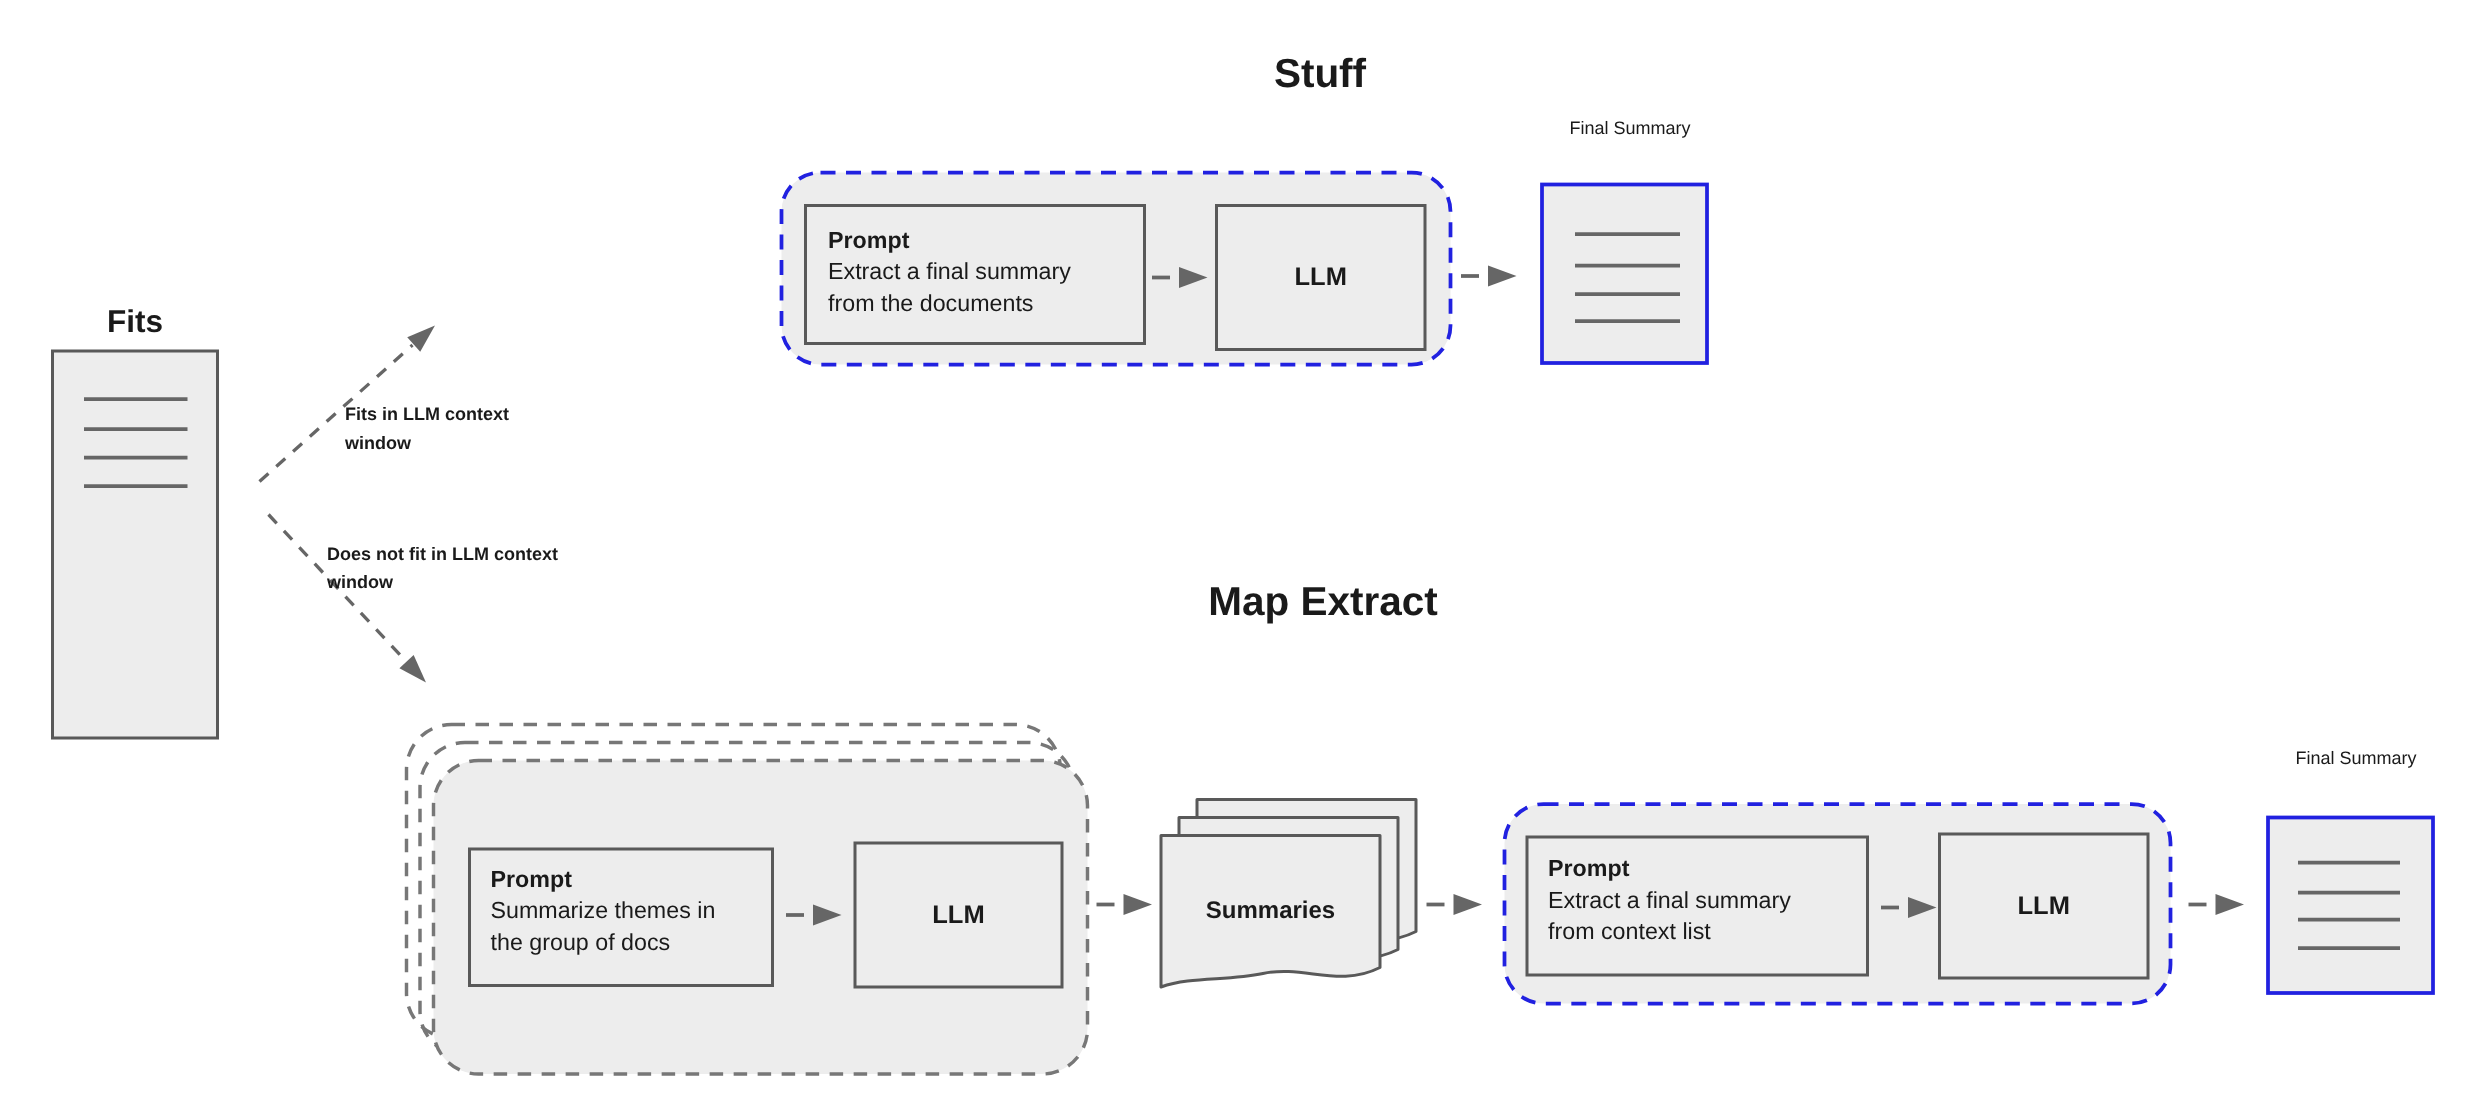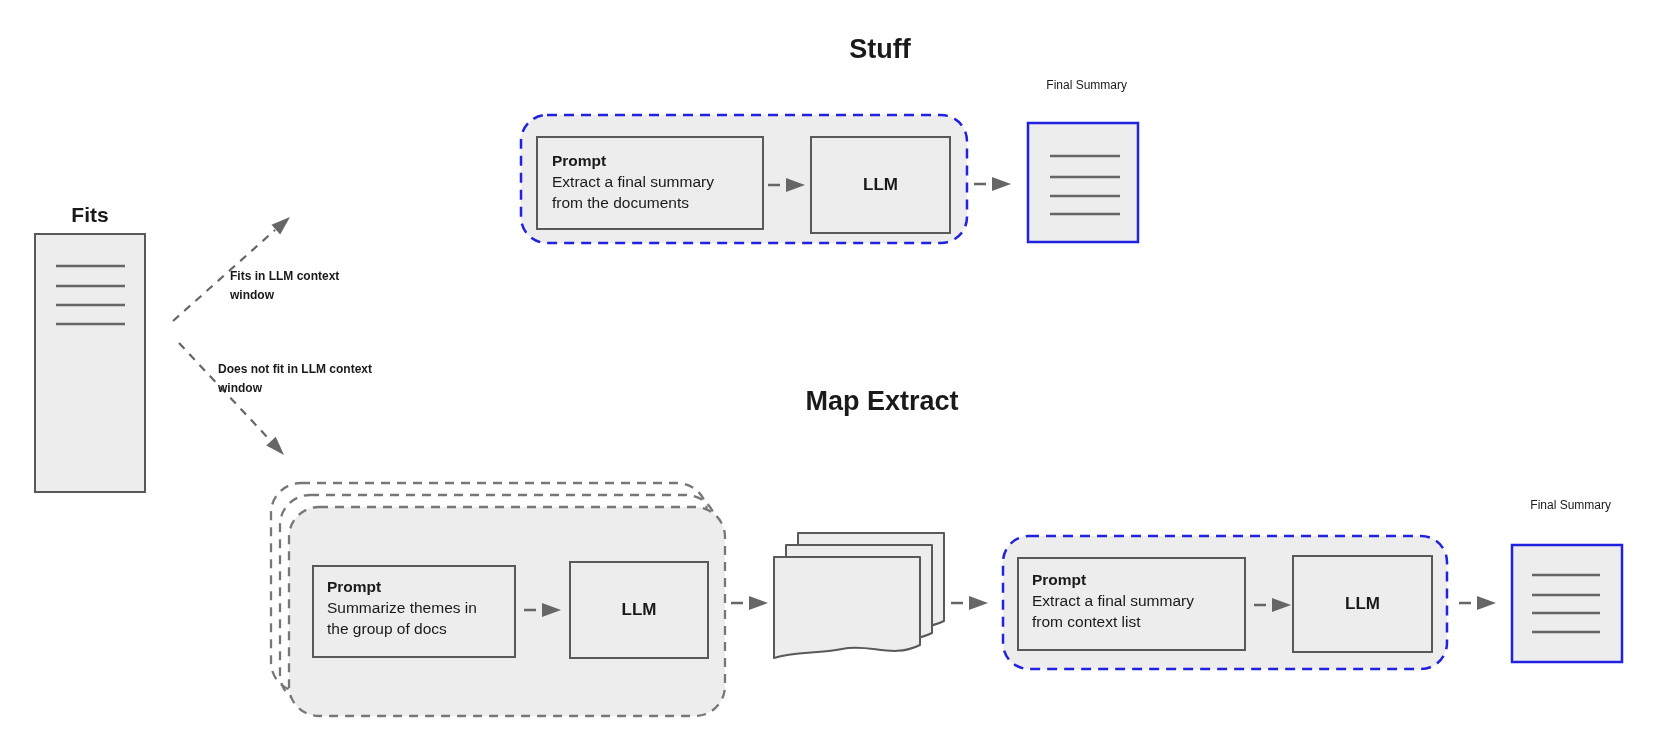--- a/index.html
+++ b/index.html
@@ -166,20 +166,21 @@
   <div class="lbl title" style="left:782px; top:385px; width:200px;">Map Extract</div>
 
   <div class="lbl ptext" style="left:327px; top:576px; width:185px;">
     <div class="ph">Prompt</div>
     <div>Summarize themes in</div>
     <div>the group of docs</div>
   </div>
 
   <div class="llm" style="left:570px; top:562px; width:138px; height:96px;">LLM</div>
 
+  <div class="sumlbl" style="left:774px; top:560px; width:146px; height:96px;">Summaries</div>
 
   <div class="lbl ptext" style="left:1032px; top:569px; width:210px;">
     <div class="ph">Prompt</div>
     <div>Extract a final summary</div>
     <div>from context list</div>
   </div>
 
   <div class="llm" style="left:1293px; top:556px; width:139px; height:96px;">LLM</div>
 
   <div class="lbl fslbl" style="left:1523px; top:496px; width:88px;">Final Summary</div>

